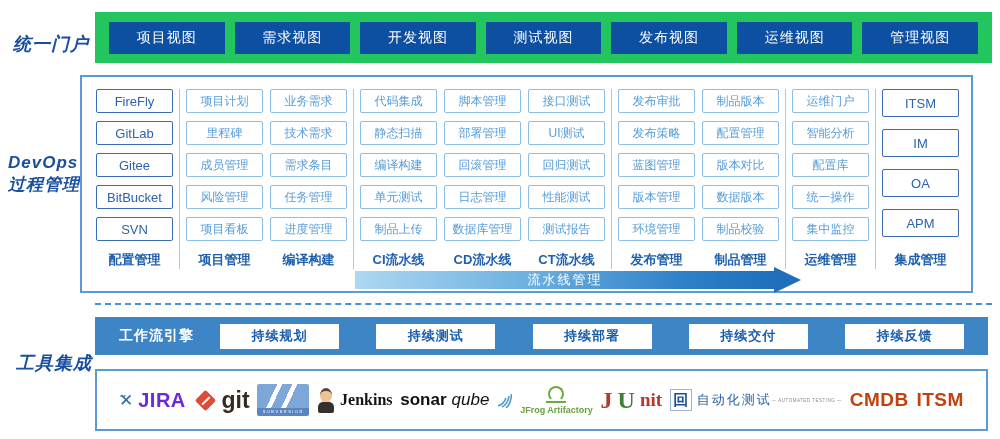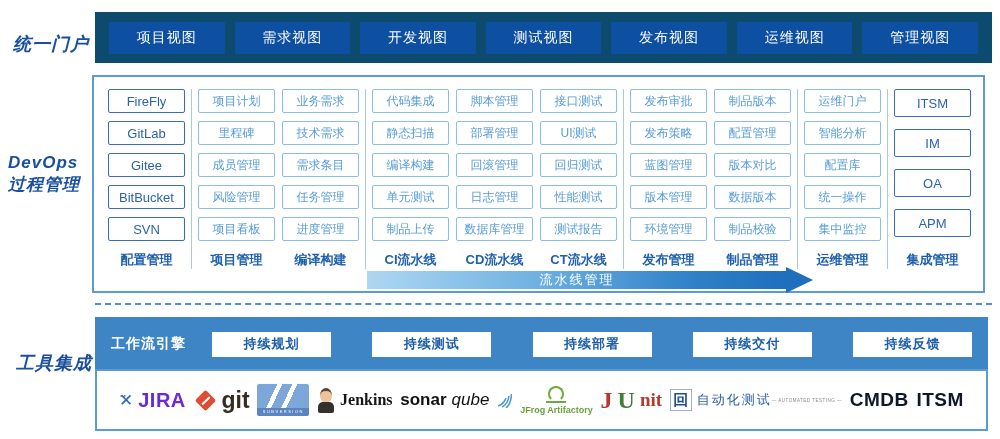--- a/index.html
+++ b/index.html
@@ -6,25 +6,25 @@
   html,body { width:1000px; height:439px; background:#fff; font-family:"Liberation Sans","DejaVu Sans",sans-serif; overflow:hidden; }
   .stage-wrap { position:relative; width:1000px; height:439px; background:#fff; }
 
   
   .rail-label { position:absolute; color:#1a4fa0; font-weight:bold; font-style:italic; font-size:18px; letter-spacing:1px; }
   .rail-portal { left:13px; top:32px;text-align:right; }
   .rail-devops { left:8px; top:152px; font-size:17px; line-height:22px; }
   .rail-tools  { left:16px; top:351px; }
 
   
-  .portal-strip { position:absolute; left:95px; top:12px; width:897px; height:51px; background:#0c4a6e; display:flex; align-items:center; padding:0 14px; gap:10px; }
+  .portal-strip { position:absolute; left:95px; top:12px; width:897px; height:51px; background:#22c55e; display:flex; align-items:center; padding:0 14px; gap:10px; }
   .view-btn { width:116px; height:32px; background:#0d4fa0; color:#fff; font-size:14px; display:flex; align-items:center; justify-content:center; letter-spacing:1px; cursor:pointer; }
 
   
-  .main-box { position:absolute; left:92px; top:75px; width:893px; height:218px; border:2px solid #5b9bd5; background:#fff; }
+  .main-box { position:absolute; left:80px; top:75px; width:893px; height:218px; border:2px solid #5b9bd5; background:#fff; }
   .cols { position:absolute; left:8px; top:12px; right:6px; display:flex; justify-content:space-between; }
   .group { display:flex; gap:7px; padding:0 6px; }
   .group + .group { border-left:1px solid #aac8e8; }
   .col { width:77px; height:180px; display:flex; flex-direction:column; gap:8px; }
   .chip { height:24px; border:1px solid #8abde8; color:#569cd8; background:#fff; font-size:12px; display:flex; align-items:center; justify-content:center; border-radius:2px; white-space:nowrap; }
   .col.dark .chip { border-color:#3a6cb5; color:#2c62ae; font-size:13px; }
   .col.tall .chip { height:28px; }
   .col.tall { gap:12px; }
   .col-label { margin-top:auto; text-align:center; color:#1e5fae; font-weight:bold; font-size:13px; white-space:nowrap; }
 
@@ -33,21 +33,21 @@
   .arrow-body { position:absolute; left:0; top:4px; width:420px; height:18px;
     background:linear-gradient(90deg,#aed7f2,#6fb2e2 40%,#2e80c8 78%,#1f6fbd); }
   .arrow-head { position:absolute; left:419px; top:0; width:0; height:0;
     border-left:27px solid #1f6fbd; border-top:13px solid transparent; border-bottom:13px solid transparent; }
   .arrow-text { position:absolute; left:0; top:4px; width:420px; height:18px; line-height:18px; text-align:center; color:#fff; font-weight:normal; font-size:13px; letter-spacing:2px; }
 
   
   .dashed-sep { position:absolute; left:95px; top:303px; width:897px; border-top:2px dashed #4a90d9; }
 
   
-  .workflow-bar { position:absolute; left:95px; top:317px; width:893px; height:54px; background:#3e85c6; display:flex; align-items:center; padding:0 16px; }
+  .workflow-bar { position:absolute; left:95px; top:317px; width:893px; height:38px; background:#3e85c6; display:flex; align-items:center; padding:0 24px; }
   .engine-label { color:#fff; font-weight:bold; font-size:14px; letter-spacing:1px; white-space:nowrap; }
   .stages { flex:1; display:flex; justify-content:space-between; margin-left:26px; }
   .stage-btn { width:119px; height:25px; background:#fff; color:#1b5cab; font-weight:bold; font-size:13px; display:flex; align-items:center; justify-content:center; letter-spacing:1px; cursor:pointer; }
 
   
   .logos-bar { position:absolute; left:95px; top:369px; width:893px; height:62px; background:#fff; border:2px solid #5b9bd5; display:flex; align-items:center; justify-content:space-between; padding:0 22px; }
   .logo { display:flex; align-items:center; gap:5px; }
 
   .jira-mark { position:relative; color:#2e6bb5; font-size:17px; font-weight:bold; line-height:17px; }
   .jira-mark::before { content:"\25CF \25CF"; position:absolute; top:-5px; left:1px; font-size:4px; letter-spacing:1px; }
@@ -78,21 +78,21 @@
   .junit { font-family:"Liberation Serif","DejaVu Serif",serif; font-weight:bold; }
   .junit-j { color:#b5382a; font-size:24px; }
   .junit-u { color:#447c3c; font-size:24px; }
   .junit-nit { color:#b5382a; font-size:19px; }
 
   .autotest-icon { width:22px; height:22px; border:1px solid #9fb3c8; color:#1f4f8f; font-size:15px; line-height:20px; text-align:center; font-weight:bold; }
   .autotest-texts { display:flex; flex-direction:row; align-items:center; }
   .autotest-cn { color:#2a5f9e; font-size:13px; letter-spacing:2px; font-family:"Liberation Serif","DejaVu Serif",serif; }
   .autotest-en { color:#8a8a8a; font-size:4.5px; letter-spacing:0.5px; }
 
-  .logo-cmdb, .logo-itsm { font-weight:800; font-size:19px; color:#0f172a; letter-spacing:0.5px; }
+  .logo-cmdb, .logo-itsm { font-weight:800; font-size:19px; color:#c2410c; letter-spacing:0.5px; }
 </style>
 </head>
 <body>
 
 <div class="stage-wrap">
 
   <div class="rail-label rail-portal">统一门户</div>
   <div class="rail-label rail-devops">
     <div>DevOps</div>
     <div>过程管理</div>

